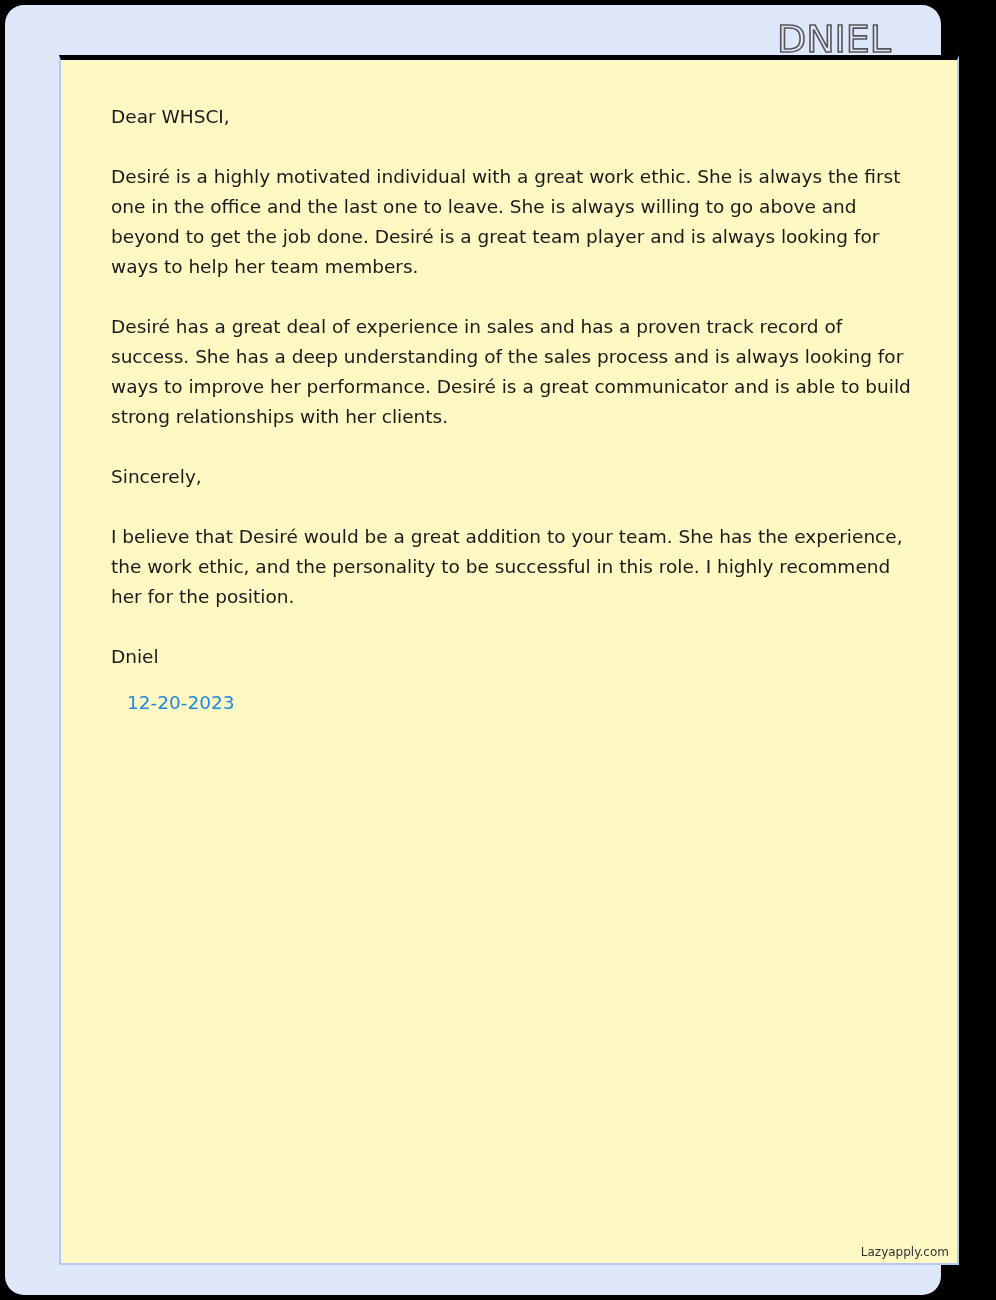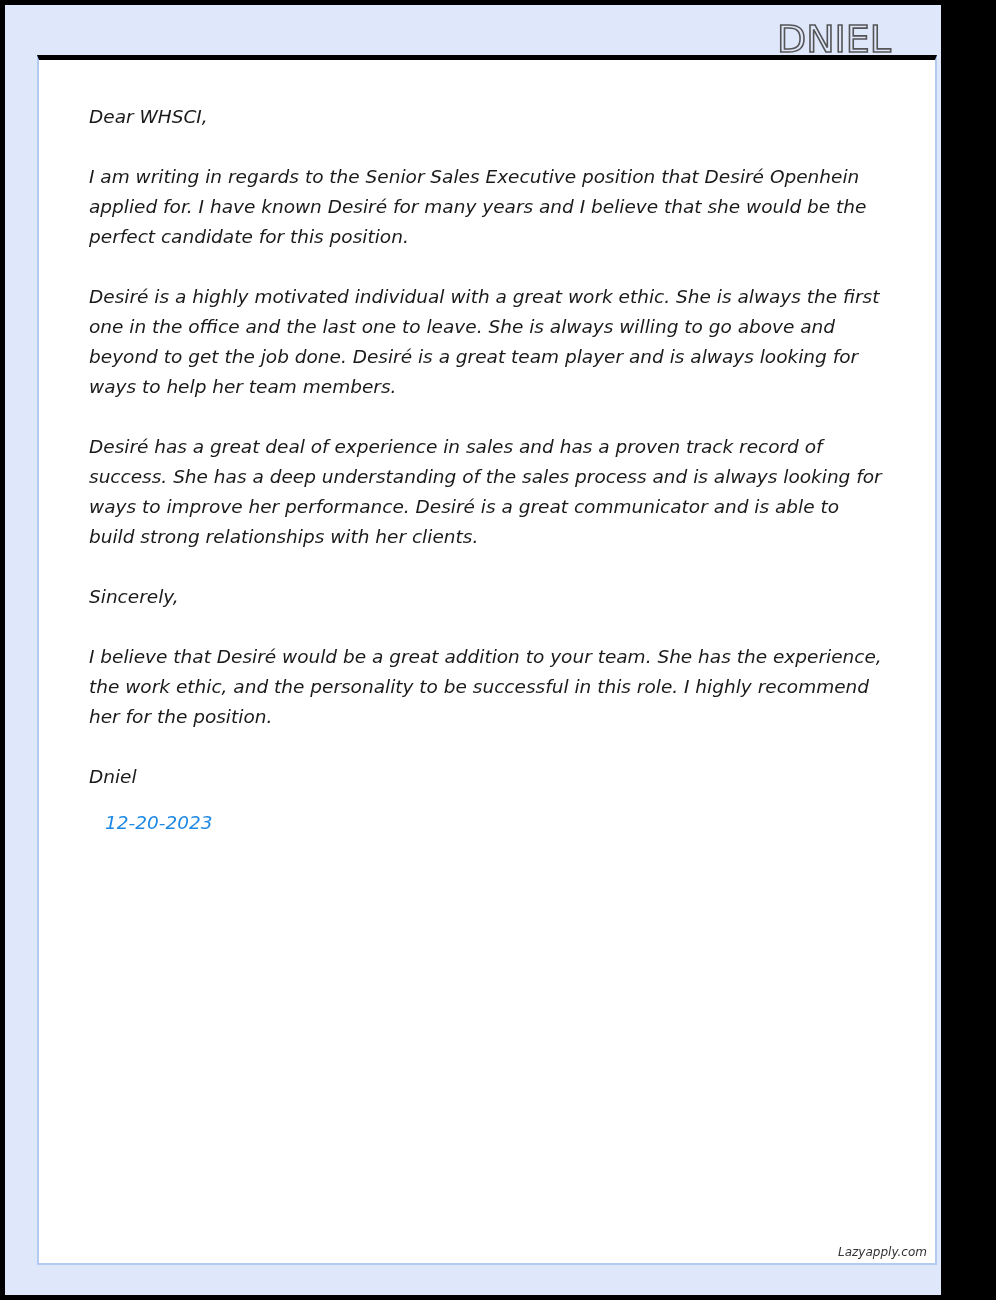--- a/index.html
+++ b/index.html
@@ -5,37 +5,37 @@
     html, body { margin: 0; padding: 0; }
     body {
       width: 996px; height: 1300px;
       background: #000;
       font-family: "DejaVu Sans", sans-serif;
       position: relative; overflow: hidden;
     }
     .frame {
       position: absolute; left: 5px; top: 5px; width: 936px; height: 1290px;
       background: #dfe7fb;
+      border-radius: 19px;
     }
     .brand {
       position: absolute; right: 50px; top: 14px;
       font-size: 38px; letter-spacing: 0px;
       color: #dfe7fb;
       -webkit-text-stroke: 1.6px #555;
       font-family: "DejaVu Sans", sans-serif;
       line-height: 40px;
     }
     .page {
-      position: absolute; left: 32px; top: 50px; width: 896px; height: 1203px;
-      background: #ffffff;
+      position: absolute; left: 54px; top: 50px; width: 896px; height: 1203px;
+      background: #fef9c3;
       border-left: 2px solid #b3cbf1;
       border-right: 2px solid #b3cbf1;
       border-bottom: 2px solid #b3cbf1;
       border-top: 5px solid #000;
-      font-style: italic;
     }
     .content {
       position: absolute; left: 50px; top: 42px; width: 800px;
       font-size: 18.5px; line-height: 30px; color: #1a1a1a;
     }
     .content p { margin: 0 0 30px 0; }
     .content p.date { color: #1e88e5; margin: 16px; }
     .content p.name { margin-bottom: 10px; }
     .footer {
       position: absolute; right: 8px; bottom: 4px;
@@ -43,21 +43,20 @@
     }
   </style>
 </head>
 <body>
 
 <div class="frame">
   <div class="brand">DNIEL</div>
   <div class="page">
     <div class="content">
       <p>Dear WHSCI,</p>
-      <p>I am writing in regards to the Senior Sales Executive position that Desiré Openhein applied for. I have known Desiré for many years and I believe that she would be the perfect candidate for this position.</p>
       <p>Desiré is a highly motivated individual with a great work ethic. She is always the first one in the office and the last one to leave. She is always willing to go above and beyond to get the job done. Desiré is a great team player and is always looking for ways to help her team members.</p>
       <p>Desiré has a great deal of experience in sales and has a proven track record of success. She has a deep understanding of the sales process and is always looking for ways to improve her performance. Desiré is a great communicator and is able to build strong relationships with her clients.</p>
       <p>Sincerely,</p>
       <p>I believe that Desiré would be a great addition to your team. She has the experience, the work ethic, and the personality to be successful in this role. I highly recommend her for the position.</p>
       <p class="name">Dniel</p>
       <p class="date">12-20-2023</p>
     </div>
     <div class="footer">Lazyapply.com</div>
   </div>
 </div>

